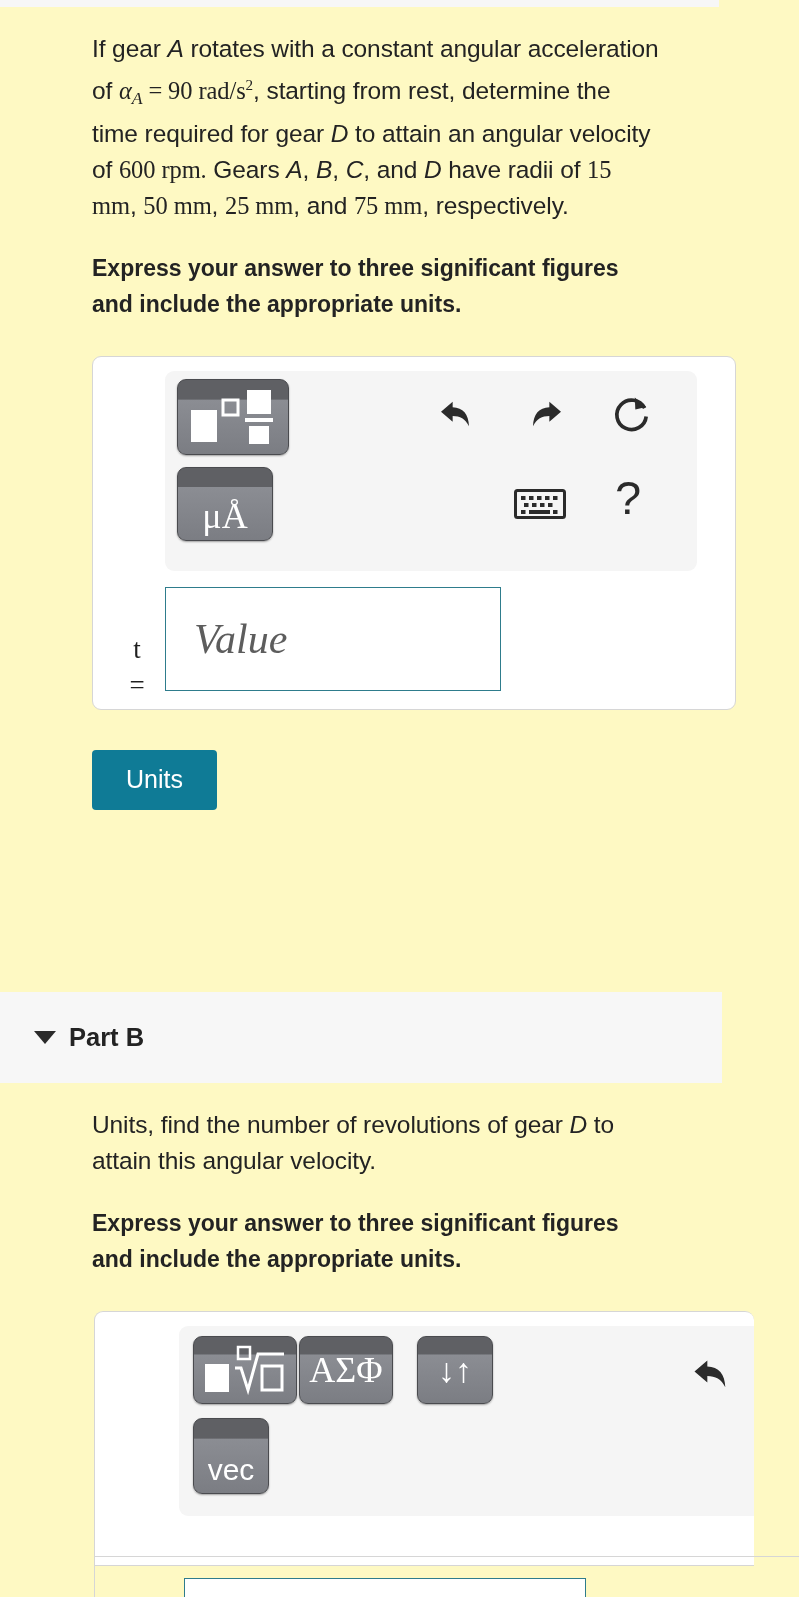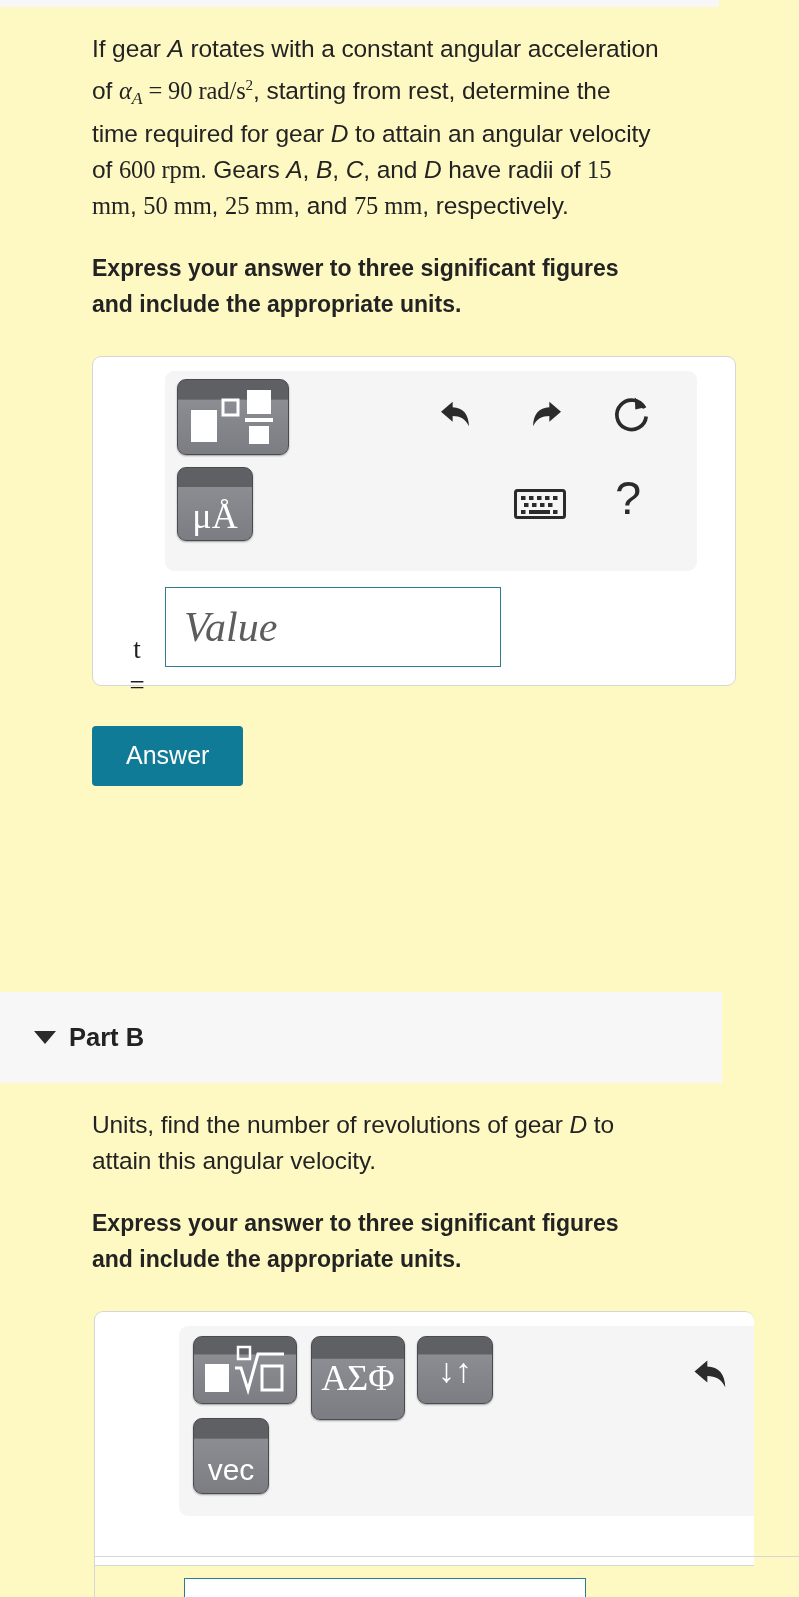--- a/index.html
+++ b/index.html
@@ -66,21 +66,21 @@
   .mbtn {
     position: absolute;
     border-radius: 9px;
     background: linear-gradient(to bottom, #5f6064 0%, #5f6064 26%, #8b8d93 27%, #7b7d83 100%);
     border: 1px solid #4a4b4f;
     box-shadow: 0 1px 2px rgba(0,0,0,0.35);
     display: flex; align-items: center; justify-content: center;
     color: #fff;
   }
   .mbtn-tmpl { left: 12px; top: 8px; width: 112px; height: 76px; }
-  .mbtn-unit { left: 12px; top: 96px; width: 76px; height: 74px; }
+  .mbtn-unit { left: 12px; top: 96px; width: 96px; height: 74px; }
 
   .tmpl-svg { width: 92px; height: 58px; }
   .unit-lbl {
     font-family: "Liberation Serif", serif;
     font-size: 36px; line-height: 1; color: #fff;
     position: relative; top: 12px;
   }
 
   .ticon {
     position: absolute;
@@ -108,25 +108,25 @@
     width: 40px;
     text-align: center;
     font-family: "Liberation Serif", serif;
     font-size: 27px;
     line-height: 36px;
     color: #1f1f1f;
   }
   .eq-label .eqs { display: block; }
   .field {
     width: 336px;
-    height: 80px;
+    height: 104px;
     border: 1px solid #2e7c8c;
     background: #fff;
     display: flex; align-items: center;
-    padding-left: 18px;
+    padding-left: 28px;
   }
   .field + .field { border-top: none; }
   .field .ph {
     font-family: "Liberation Serif", serif;
     font-style: italic;
     font-size: 42px;
     color: #5d5d5d;
   }
 
   
@@ -199,21 +199,21 @@
     height: 190px;
     position: relative;
     width: 620px;
   }
   .mbtnB { position: absolute; border-radius: 9px;
     background: linear-gradient(to bottom, #5f6064 0%, #5f6064 26%, #8b8d93 27%, #7b7d83 100%);
     border: 1px solid #4a4b4f;
     box-shadow: 0 1px 2px rgba(0,0,0,0.35);
     display: flex; align-items: center; justify-content: center; color: #fff; }
   .b-tmpl { left: 14px; top: 10px;  width: 104px; height: 68px; }
-  .b-greek{ left: 132px; top: 10px; width: 94px;  height: 84px; }
+  .b-greek{ left: 120px; top: 10px; width: 94px;  height: 68px; }
   .b-updn { left: 238px; top: 10px; width: 76px;  height: 68px; }
   .b-vec  { left: 14px;  top: 92px; width: 76px;  height: 76px; }
   .greek-lbl { font-family: "Liberation Serif", serif; font-size: 36px; color:#fff; }
   .updn-lbl  { font-family: "Liberation Sans", sans-serif; font-size: 34px; color:#fff; }
   .vec-lbl   { font-family: "Liberation Sans", sans-serif; font-size: 30px; color:#fff; position: relative; top: 14px; }
   .b-undo { position: absolute; left: 510px; top: 28px; width: 46px; height: 46px; color: #2b2b2b; }
 
   .partB-field {
     position: absolute;
     left: 184px; top: 1578px;
@@ -311,21 +311,21 @@
           <span class="eqs serif">=</span>
         </div>
         <div class="field">
           <span class="ph">Value</span>
         </div>
       </div>
 
     </div>
 
     <div class="btn-row">
-      <button class="submit-btn">Answer</button>
+      <button class="submit-btn">Units</button>
     </div>
 
   </div>
 
   <div class="partB-header">
     <div class="caret"></div>
     <div class="partB-title">Part B</div>
   </div>
 
   <div class="partB-body">

